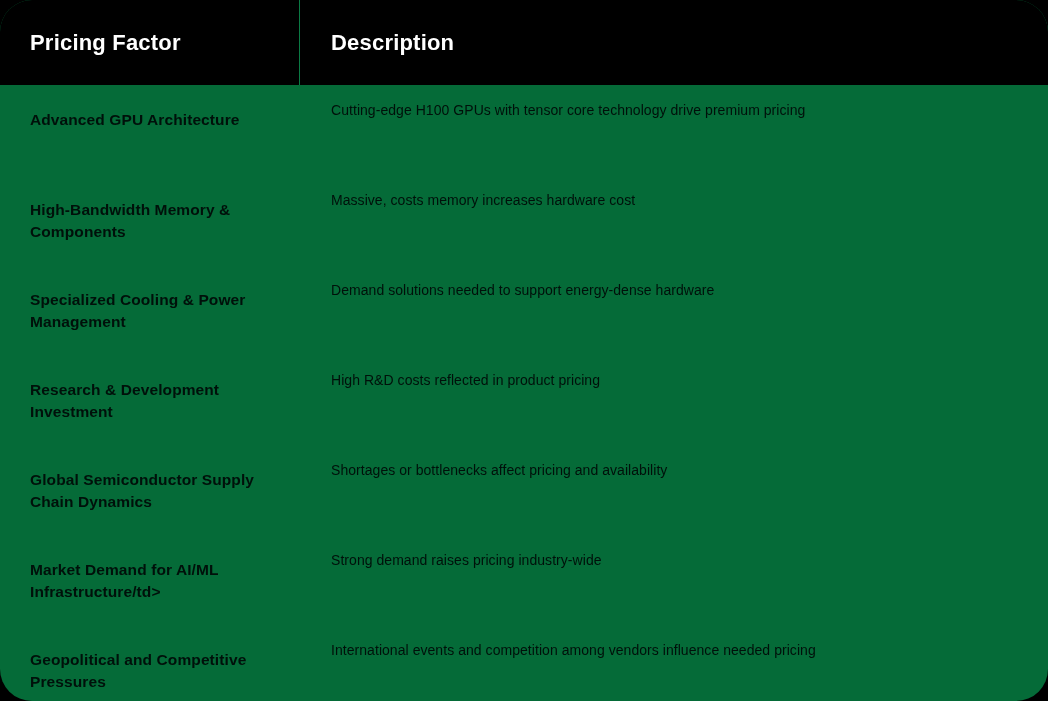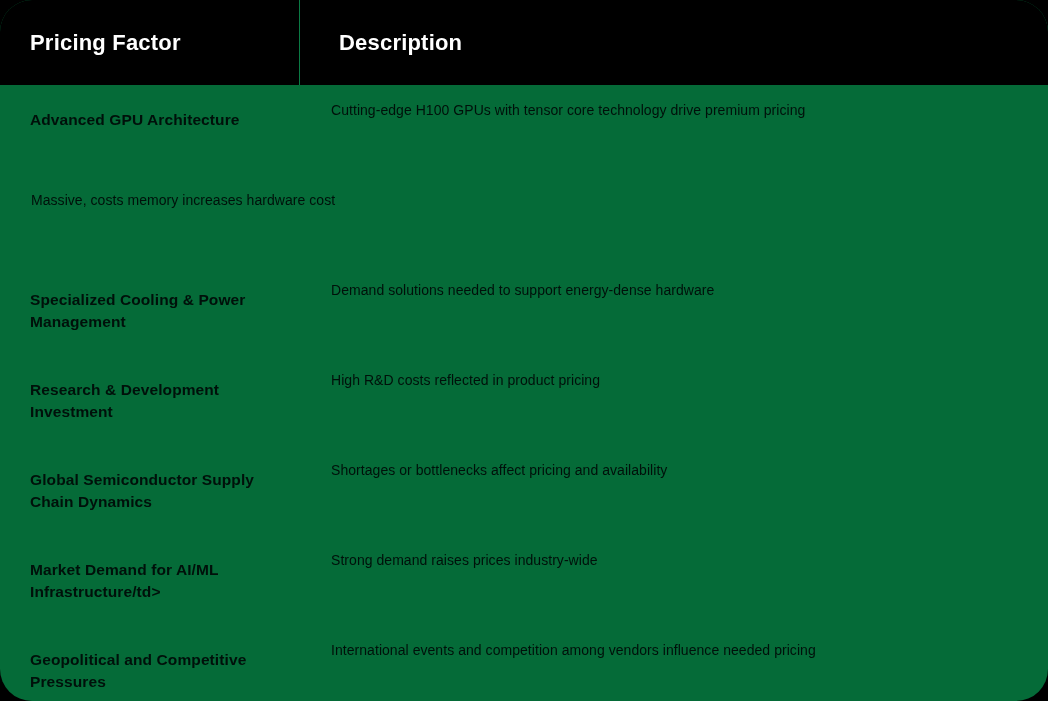--- a/index.html
+++ b/index.html
@@ -21,21 +21,20 @@
   }
 
   
   #table-header {
     position:absolute;
     top:0; left:0;
     width:1048px;
     height:85px;
     background:#000000;
     display:flex;
-    gap:8px;
   }
 
   .header-cell {
     height:85px;
     display:flex;
     align-items:center;
     color:#FFFFFF;
     font-size:22px;
     font-weight:bold;
     letter-spacing:0.2px;
@@ -101,41 +100,42 @@
   </div>
 
   <div id="table-body">
 
     <div class="table-row">
       <div class="cell-factor">Advanced GPU Architecture</div>
       <div class="cell-description">Cutting-edge H100 GPUs with tensor core technology drive premium pricing</div>
     </div>
 
     <div class="table-row">
+      <div class="cell-factor">High-Bandwidth Memory &amp; Components</div>
       <div class="cell-description">Massive, costs memory increases hardware cost</div>
     </div>
 
     <div class="table-row">
       <div class="cell-factor">Specialized Cooling &amp; Power Management</div>
       <div class="cell-description">Demand solutions needed to support energy-dense hardware</div>
     </div>
 
     <div class="table-row">
       <div class="cell-factor">Research &amp; Development Investment</div>
       <div class="cell-description">High R&amp;D costs reflected in product pricing</div>
     </div>
 
     <div class="table-row">
       <div class="cell-factor">Global Semiconductor Supply Chain Dynamics</div>
       <div class="cell-description">Shortages or bottlenecks affect pricing and availability</div>
     </div>
 
     <div class="table-row">
       <div class="cell-factor">Market Demand for AI/ML Infrastructure/td&gt;</div>
-      <div class="cell-description">Strong demand raises prices industry-wide</div>
+      <div class="cell-description">Strong demand raises pricing industry-wide</div>
     </div>
 
     <div class="table-row">
       <div class="cell-factor">Geopolitical and Competitive Pressures</div>
       <div class="cell-description">International events and competition among vendors influence needed pricing</div>
     </div>
 
   </div>
 </div>
 

